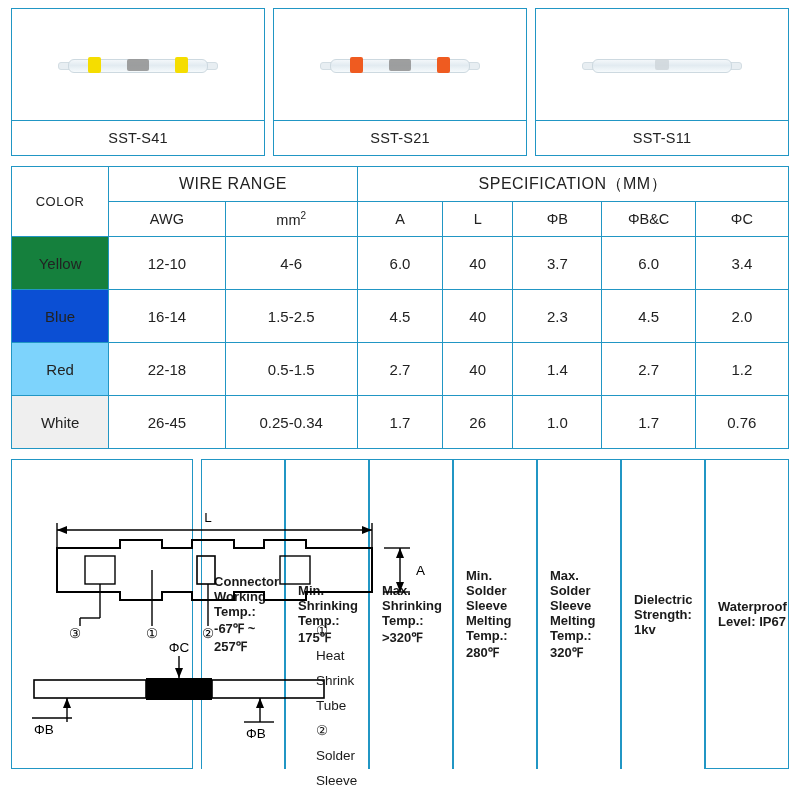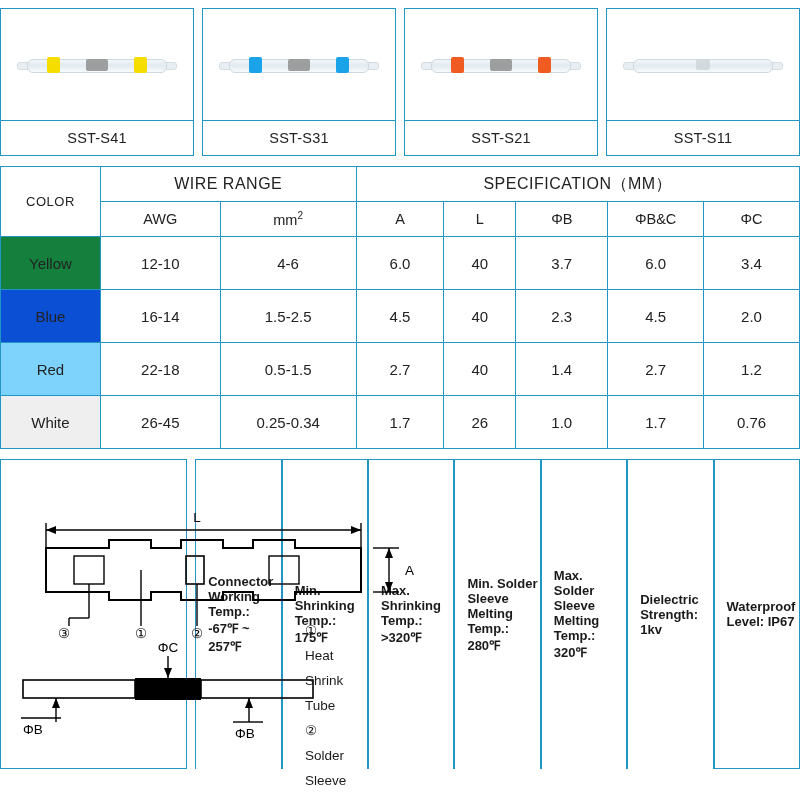--- a/index.html
+++ b/index.html
@@ -13,21 +13,21 @@
     font-family: "Liberation Sans", sans-serif;
     color: #1a1a1a;
     position: relative;
     overflow: hidden;
   }
   .page {
     width: 800px;
     height: 800px;
     position: relative;
     box-sizing: border-box;
-    padding: 8px 0;
+    padding: 8px 11px;
   }
 
   
   .cards {
     display: flex;
     gap: 8px;
     height: 148px;
   }
   .card {
     flex: 1 1 0;
@@ -204,33 +204,20 @@
             <div class="tip-r"></div>
           <div class="tube"></div>
           <div class="solder"></div>
           <div class="band l" style="background:#f5dd00"></div>
           <div class="band r" style="background:#f5dd00"></div>
         </div>
       </div>
       <div class="card-label">SST-S41</div>
     </div>
 
-    <div class="card">
-      <div class="card-img">
-        <div class="conn">
-          <div class="tip-l"></div>
-            <div class="tip-r"></div>
-          <div class="tube"></div>
-          <div class="solder"></div>
-          <div class="band l" style="background:#1aa3e8"></div>
-          <div class="band r" style="background:#1aa3e8"></div>
-        </div>
-      </div>
-      <div class="card-label">SST-S31</div>
-    </div>
 
     <div class="card">
       <div class="card-img">
         <div class="conn">
           <div class="tip-l"></div>
             <div class="tip-r"></div>
           <div class="tube"></div>
           <div class="solder"></div>
           <div class="band l" style="background:#ef5b20"></div>
           <div class="band r" style="background:#ef5b20"></div>

